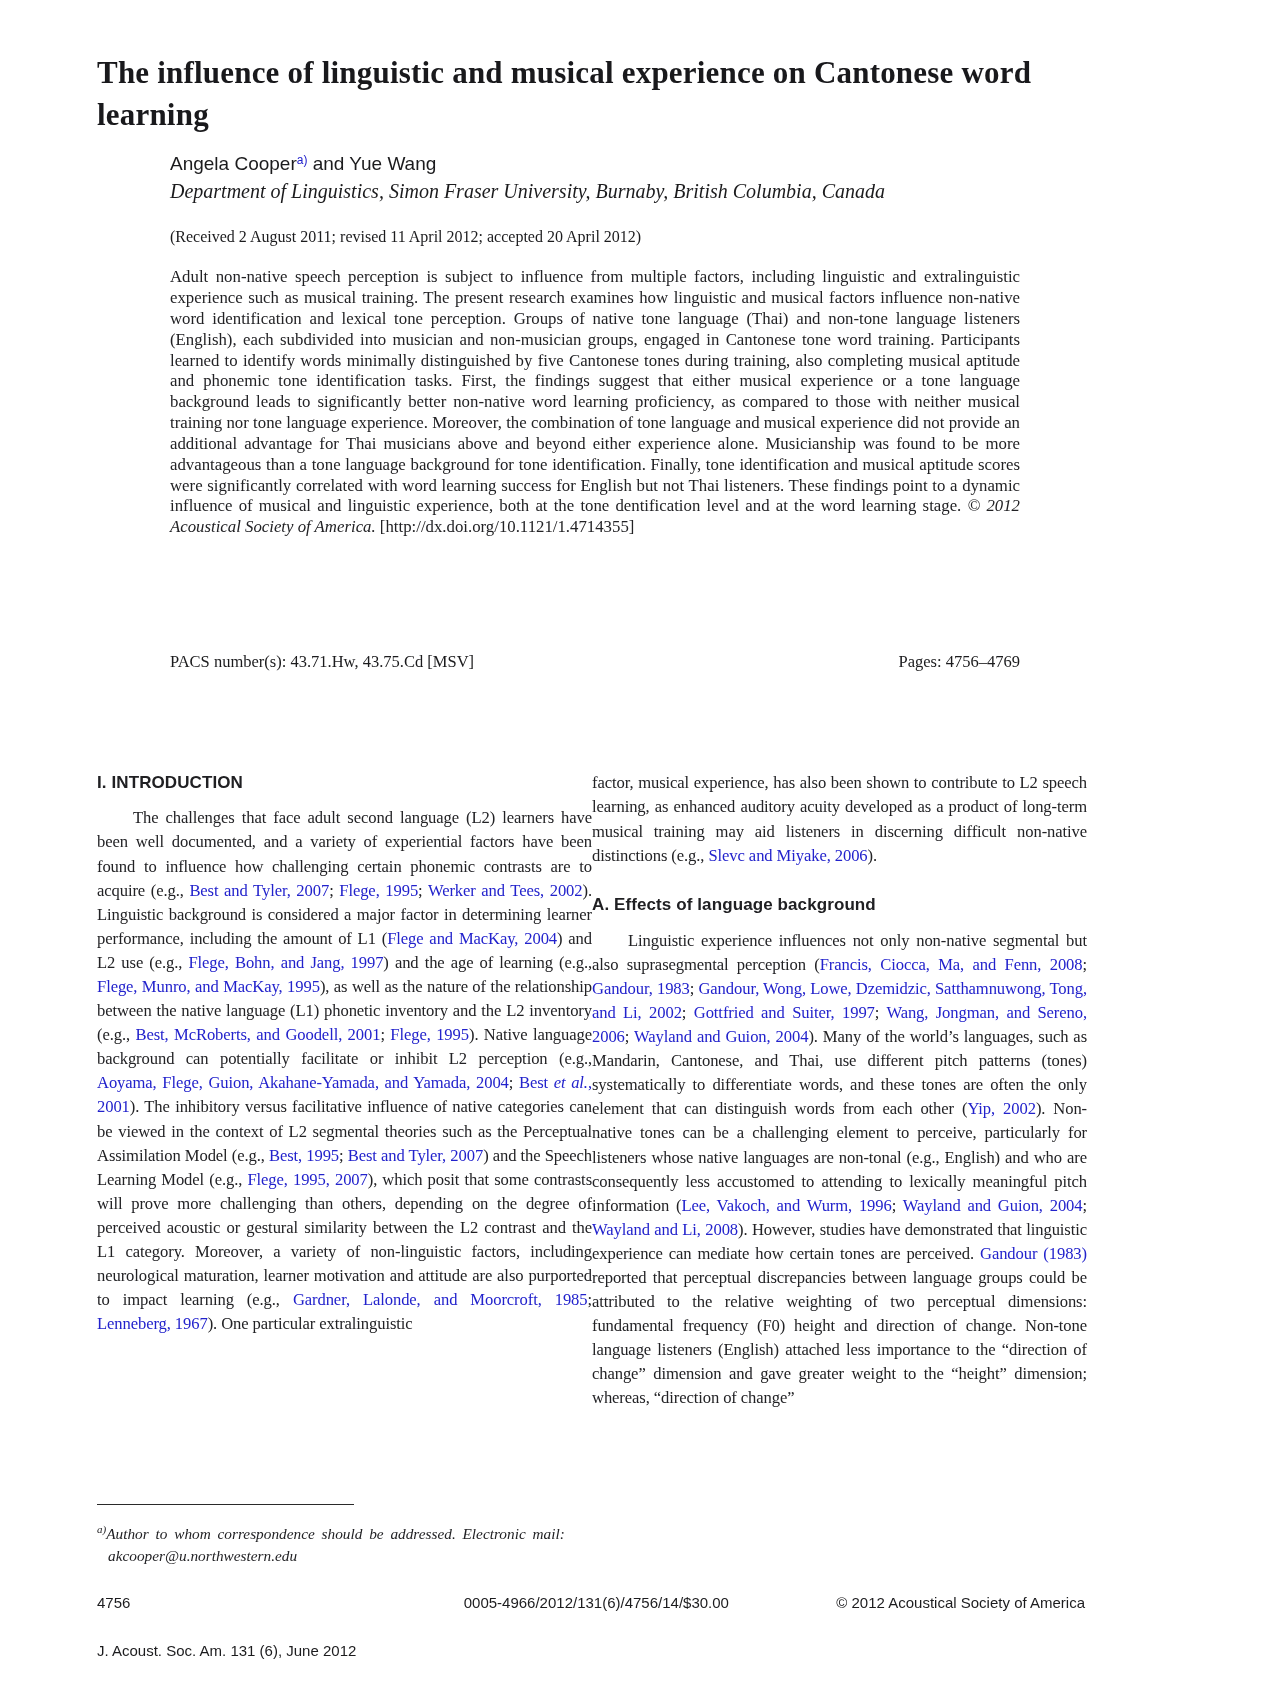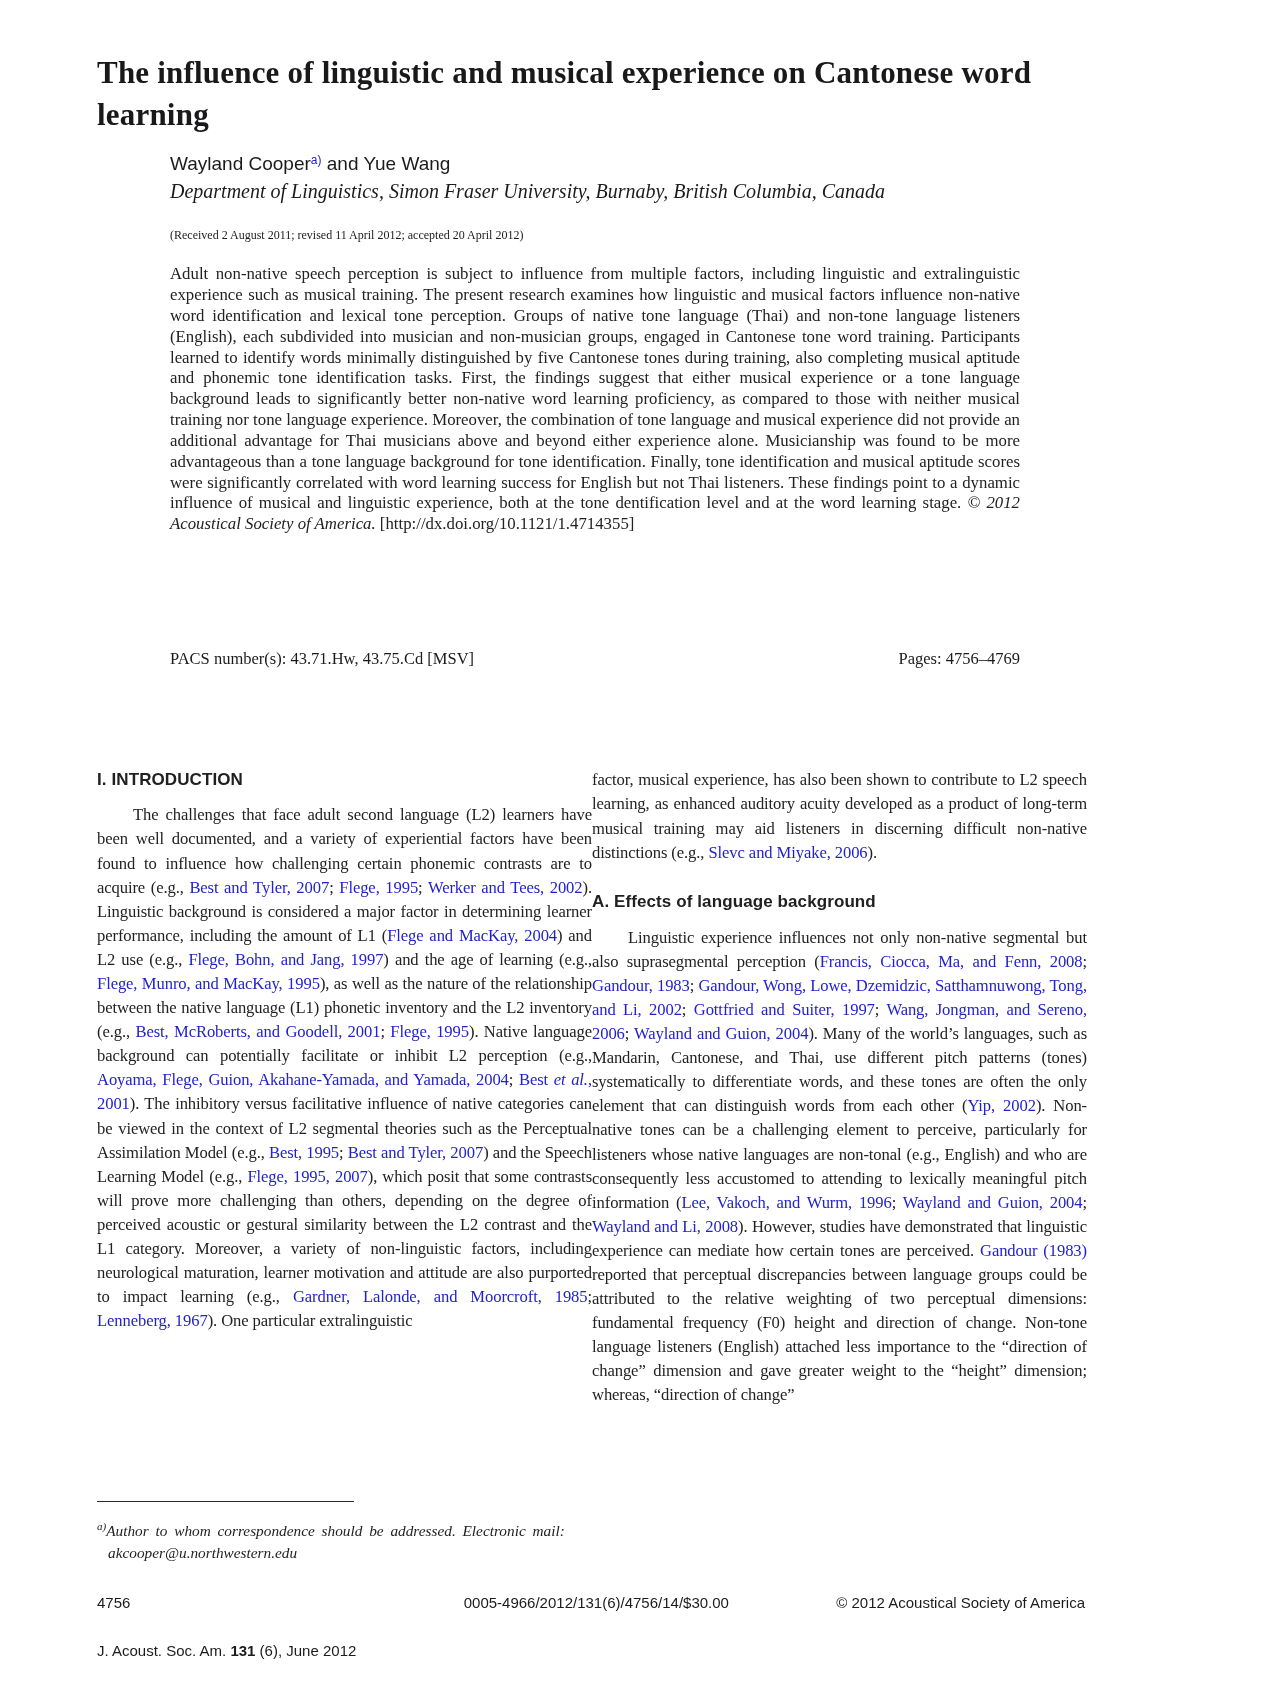--- a/index.html
+++ b/index.html
@@ -11,21 +11,21 @@
   .content { position:absolute; left:97px; top:52px; width:1083px; }
   .title {
     margin:0; width:1015px;
     font-family:"Liberation Serif", serif;
     font-weight:bold; font-size:31px; line-height:1.36; color:#19191c;
     letter-spacing:0.2px;
   }
   .byline { margin:17px 0 0 73px; font-family:"Liberation Sans", sans-serif; font-size:19px; color:#1b1b1d; }
   .byline sup { color:var(--link-blue,#2222cc); font-size:12px; vertical-align:6px; }
   .affiliation { margin:5px 0 0 73px; font-style:italic; font-size:20px; }
-  .received { margin:25px 0 0 73px; font-size:12px; }
+  .received { margin:25px 0 0 73px; font-size:16px; }
   .abstract {
     margin:21px 0 0 73px; width:850px; min-height:371px;
     text-align:justify; font-size:16.8px; line-height:1.24; color:#222225;
   }
   .pacs-row {
     margin:14px 0 0 73px; width:850px; display:flex; justify-content:space-between;
     font-size:16.5px;
   }
   .columns { margin-top:99px; width:990px; display:flex; height:795px; align-items:stretch; }
   .col { flex:1 1 0; display:flex; flex-direction:column; min-width:0; }
@@ -47,32 +47,32 @@
   .fn-email { display:block; text-indent:0; }
   .footer {
     position:absolute; left:97px; top:1594px; width:988px;
     display:flex; align-items:baseline; justify-content:space-between;
     font-family:"Liberation Sans", sans-serif; font-size:15px; color:#1c1c1e;
   }
   .footer-left { display:flex; gap:31px;flex-direction:column; }
   .seg-a { color:var(--link-blue,#2222cc); }
   .seg-i { font-style:italic; }
   .seg-ai { color:var(--link-blue,#2222cc); font-style:italic; }
-  .seg-b { font-weight:bold;margin-top:17px; }
+  .seg-b { font-weight:normal;margin-top:17px; }
 </style>
 </head>
 <body>
 
 <div class="page">
   <div class="content">
 
     <h1 class="title">The influence of linguistic and musical experience on Cantonese word learning</h1>
 
     <div class="byline">
-      <span>Wayland Cooper</span><sup>a)</sup><span> and Yue Wang</span>
+      <span>Angela Cooper</span><sup>a)</sup><span> and Yue Wang</span>
     </div>
 
     <div class="affiliation">Department of Linguistics, Simon Fraser University, Burnaby, British Columbia, Canada</div>
 
     <div class="received">(Received 2 August 2011; revised 11 April 2012; accepted 20 April 2012)</div>
 
     <p class="abstract"><span class="seg-p">Adult non-native speech perception is subject to influence from multiple factors, including linguistic and extralinguistic experience such as musical training. The present research examines how linguistic and musical factors influence non-native word identification and lexical tone perception. Groups of native tone language (Thai) and non-tone language listeners (English), each subdivided into musician and non-musician groups, engaged in Cantonese tone word training. Participants learned to identify words minimally distinguished by five Cantonese tones during training, also completing musical aptitude and phonemic tone identification tasks. First, the findings suggest that either musical experience or a tone language background leads to significantly better non-native word learning proficiency, as compared to those with neither musical training nor tone language experience. Moreover, the combination of tone language and musical experience did not provide an additional advantage for Thai musicians above and beyond either experience alone. Musicianship was found to be more advantageous than a tone language background for tone identification. Finally, tone identification and musical aptitude scores were significantly correlated with word learning success for English but not Thai listeners. These findings point to a dynamic influence of musical and linguistic experience, both at the tone dentification level and at the word learning stage. </span><span class="seg-i">© 2012 Acoustical Society of America.</span><span class="seg-p"> [http://dx.doi.org/10.1121/1.4714355]</span></p>
 
     <div class="pacs-row">
       <span>PACS number(s): 43.71.Hw, 43.75.Cd [MSV]</span>

